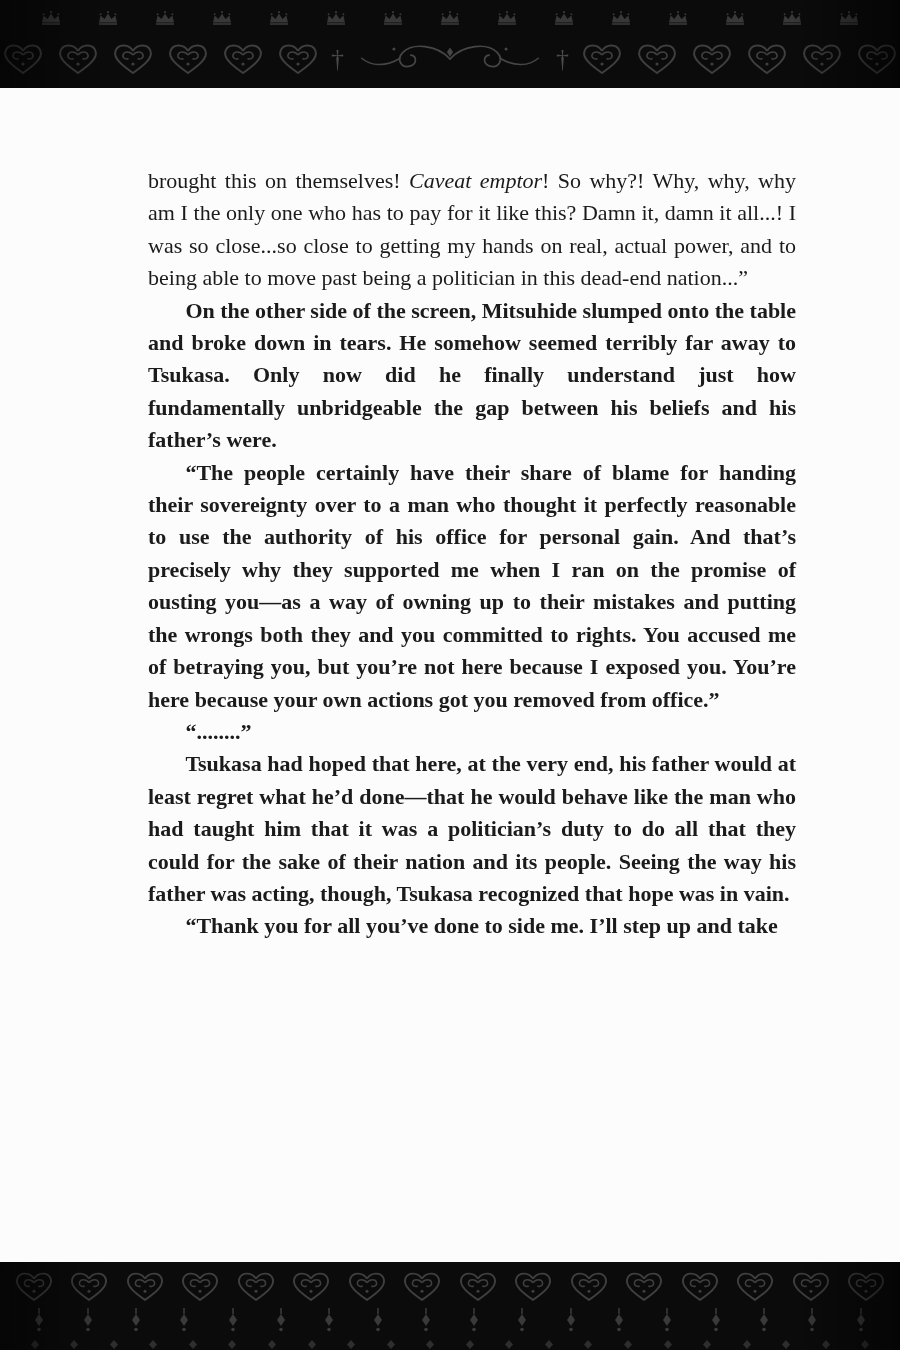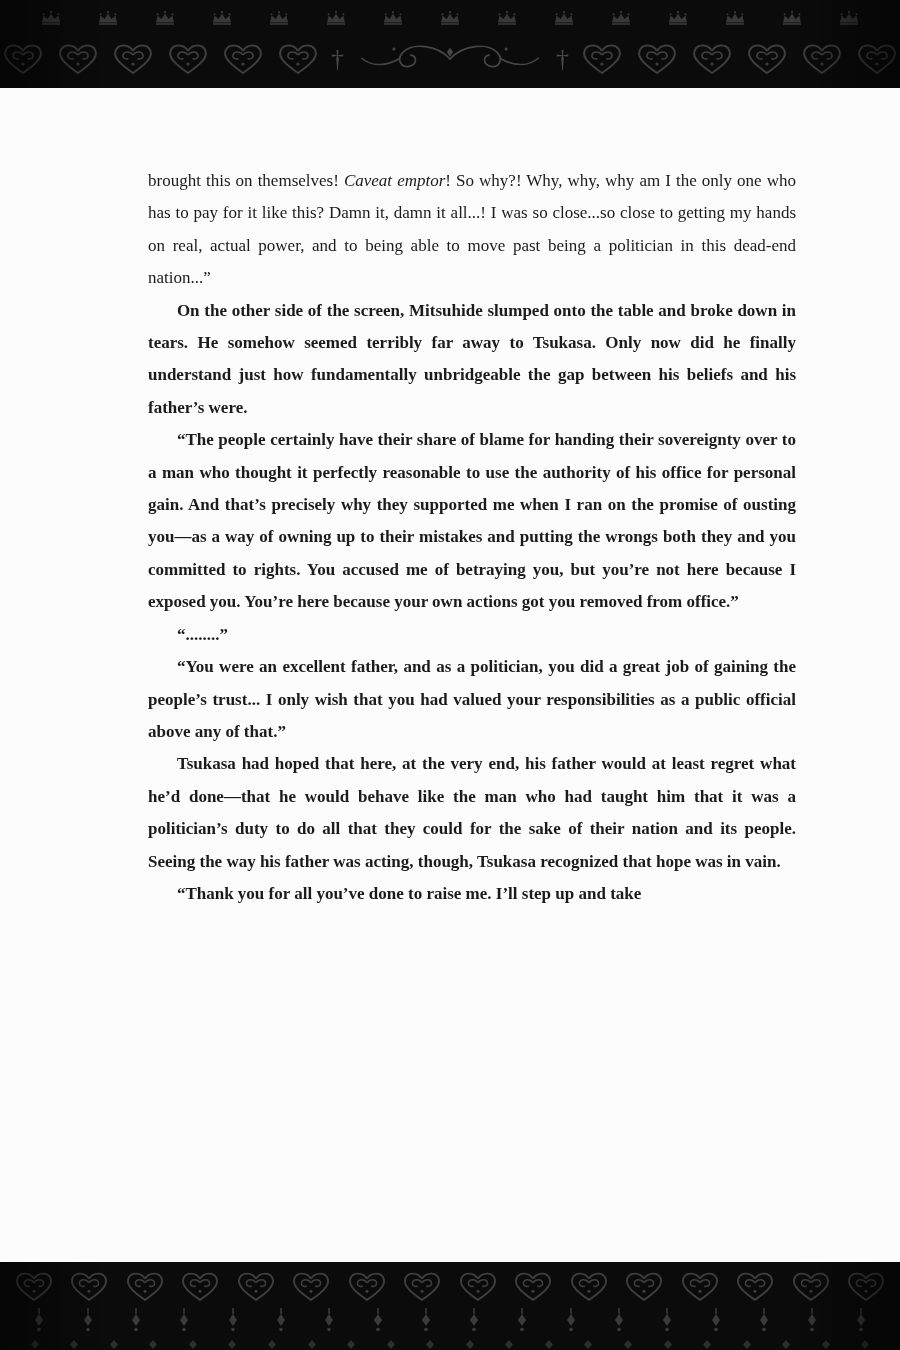--- a/index.html
+++ b/index.html
@@ -33,21 +33,21 @@
   .drop-row { display: flex; justify-content: space-evenly; align-items: center; height: 28px; }
   .tiny-row { display: flex; justify-content: space-evenly; align-items: center; height: 12px; }
   .dagger { color: #4a4a4a; font-size: 26px; line-height: 1; }
 
   
   .page-white {
     flex: 1 1 auto; background: #fcfcfc;
     padding: 77px 104px 0 148px;
   }
   .para {
-    font-size: 17px; line-height: 32.4px; color: #1b1b1b;
+    font-size: 22px; line-height: 32.4px; color: #1b1b1b;
     text-align: justify;
   }
   .para em { font-style: italic; }
   .indent { text-indent: 1.7em; font-weight: bold; }
 </style>
 </head>
 <body>
 
 <div class="book-page">
 
@@ -248,23 +248,22 @@
         </svg>
         </div>
     </div>
   </header>
 
   <main class="page-white">
     <p class="para"><span>brought this on themselves! </span><em>Caveat emptor</em><span>! So why?! Why, why, why am I the only one who has to pay for it like this? Damn it, damn it all...! I was so close...so close to getting my hands on real, actual power, and to being able to move past being a politician in this dead-end nation...”</span></p>
     <p class="para indent">On the other side of the screen, Mitsuhide slumped onto the table and broke down in tears. He somehow seemed terribly far away to Tsukasa. Only now did he finally understand just how fundamentally unbridgeable the gap between his beliefs and his father’s were.</p>
     <p class="para indent">“The people certainly have their share of blame for handing their sovereignty over to a man who thought it perfectly reasonable to use the authority of his office for personal gain. And that’s precisely why they supported me when I ran on the promise of ousting you—as a way of owning up to their mistakes and putting the wrongs both they and you committed to rights. You accused me of betraying you, but you’re not here because I exposed you. You’re here because your own actions got you removed from office.”</p>
     <p class="para indent">“........”</p>
-    <p class="para indent">“You were an excellent father, and as a politician, you did a great job of gaining the people’s trust... I only wish that you had valued your responsibilities as a public official above any of that.”</p>
     <p class="para indent">Tsukasa had hoped that here, at the very end, his father would at least regret what he’d done—that he would behave like the man who had taught him that it was a politician’s duty to do all that they could for the sake of their nation and its people. Seeing the way his father was acting, though, Tsukasa recognized that hope was in vain.</p>
-    <p class="para indent">“Thank you for all you’ve done to raise me. I’ll step up and take</p>
+    <p class="para indent">“Thank you for all you’ve done to side me. I’ll step up and take</p>
   </main>
 
   <footer class="band band-bottom">
     <div class="swirl-row-full">
       <svg width="44" height="33" viewBox="0 0 46 34">
         <path d="M23 9 C19 2 8 1.5 5.5 9 C3 16.5 13 24 23 31 C33 24 43 16.5 40.5 9 C38 1.5 27 2 23 9" fill="none" stroke="#3f3f3f" stroke-width="2"></path>
         <path d="M23 13 C20 9 14 9 13 13 C12.3 16 16 18 18.5 16.5" fill="none" stroke="#3f3f3f" stroke-width="1.6"></path>
         <path d="M23 13 C26 9 32 9 33 13 C33.7 16 30 18 27.5 16.5" fill="none" stroke="#3f3f3f" stroke-width="1.6"></path>
         <circle cx="23" cy="22" r="1.6" fill="#3f3f3f"></circle>
       </svg>

